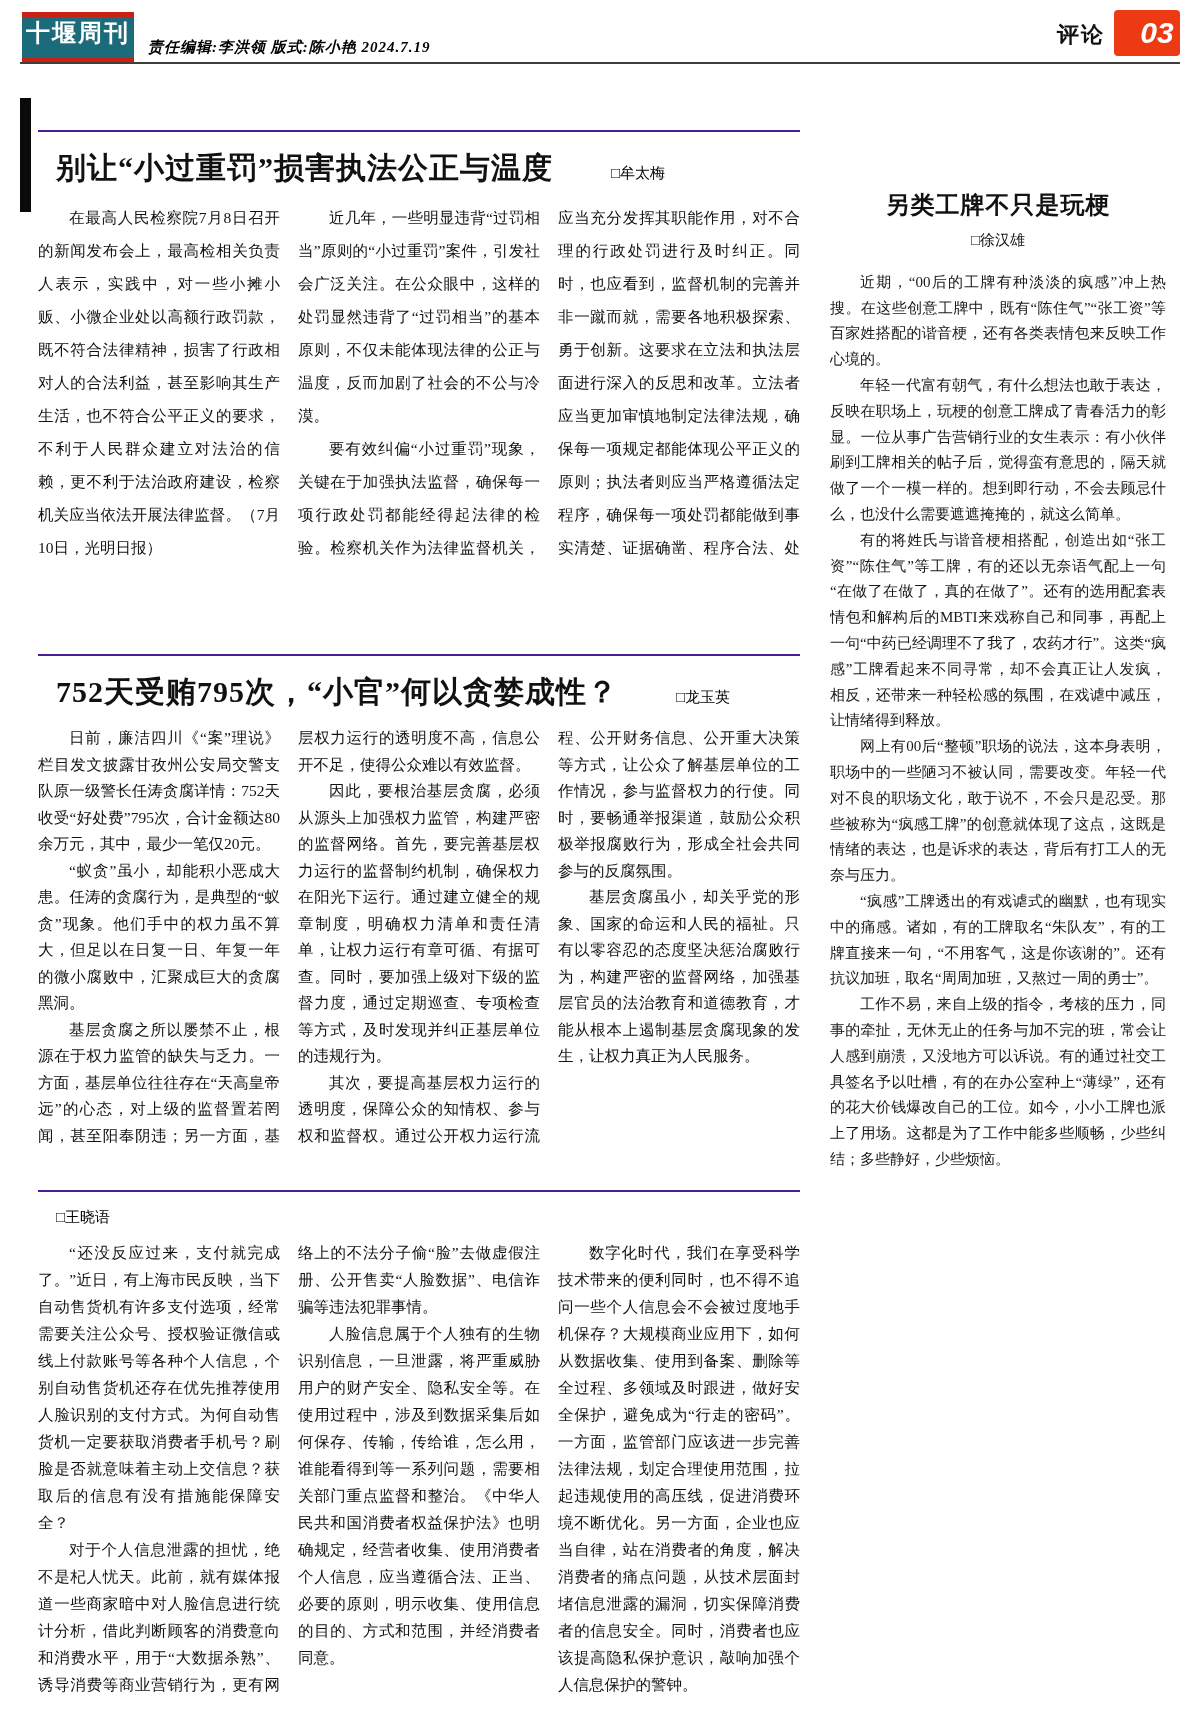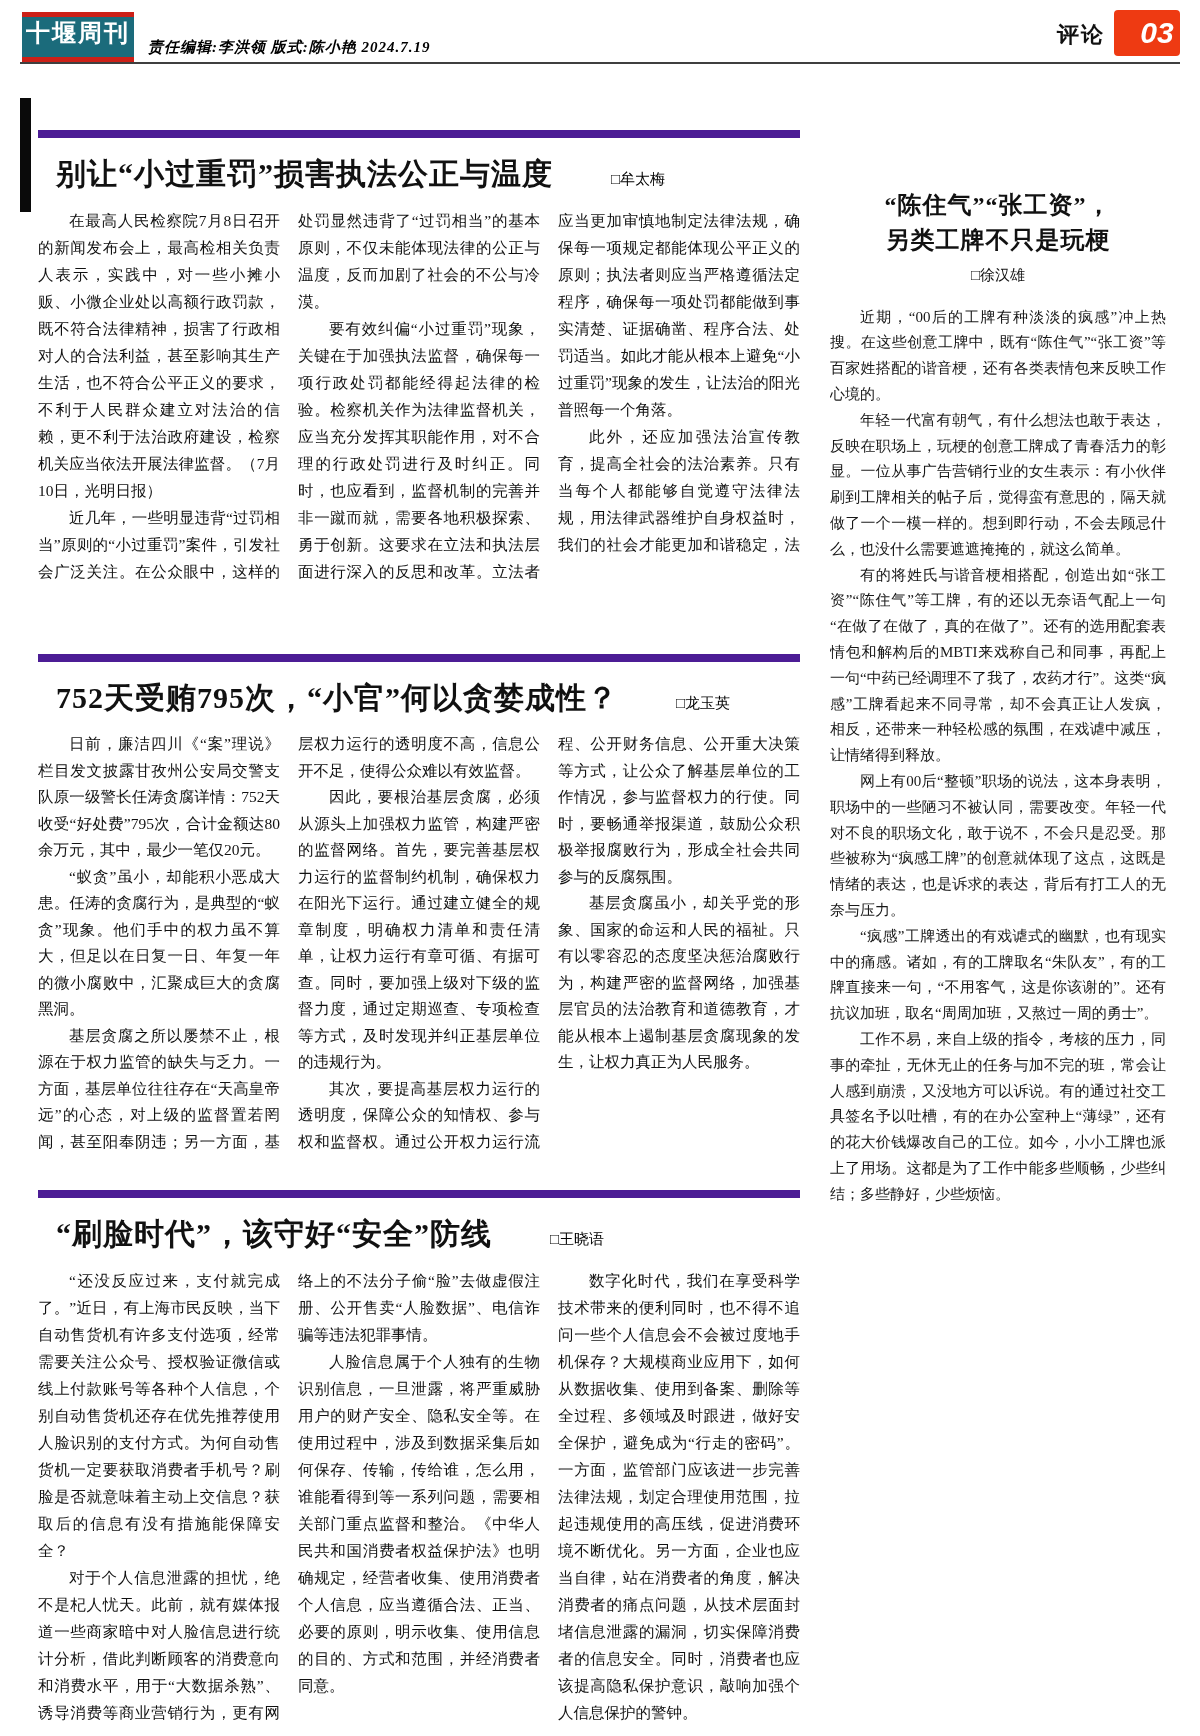--- a/index.html
+++ b/index.html
@@ -35,36 +35,36 @@
   }
   .header-rule{
     position:absolute;left:20px;top:62px;width:1160px;height:0;
     border-top:2px solid #3f3f3f;
   }
   .left-bar{
     position:absolute;left:20px;top:98px;width:11px;height:114px;background:#0a0a0a;
   }
   
   .article{
-    position:absolute;left:38px;width:762px;border-top:8px solid #4c1d95;
+    position:absolute;left:38px;width:762px;border-top:2px solid #4c1d95;
   }
   #article-1{top:130px;}
   #article-2{top:654px;}
   #article-3{top:1190px;}
   .title-row{
     display:flex;align-items:baseline;gap:58px;
     padding:16px 0 12px 18px;
   }
   .article-title{
     font-size:30px;font-weight:bold;letter-spacing:1px;white-space:nowrap;
   }
   .article-author{font-size:15px;color:#000;white-space:nowrap;}
   .article-body{
     column-gap:18px;column-count:3;column-fill:auto;overflow:hidden;
-    font-size:15.5px;line-height:27px;text-align:justify;
+    font-size:15.5px;line-height:33px;text-align:justify;
   }
   #article-1 .article-body{height:392px;}
   #article-2 .article-body{height:430px;line-height:26.5px;}
   #article-3 .article-body{height:478px;line-height:27px;}
   .article-body p,.side-body p{margin:0;text-indent:2em;}
   
   .side-article{
     position:absolute;left:830px;top:188px;width:336px;height:1548px;overflow:hidden;
   }
   .side-title{
@@ -110,34 +110,32 @@
       <p>“蚁贪”虽小，却能积小恶成大患。任涛的贪腐行为，是典型的“蚁贪”现象。他们手中的权力虽不算大，但足以在日复一日、年复一年的微小腐败中，汇聚成巨大的贪腐黑洞。</p>
       <p>基层贪腐之所以屡禁不止，根源在于权力监管的缺失与乏力。一方面，基层单位往往存在“天高皇帝远”的心态，对上级的监督置若罔闻，甚至阳奉阴违；另一方面，基层权力运行的透明度不高，信息公开不足，使得公众难以有效监督。</p>
       <p>因此，要根治基层贪腐，必须从源头上加强权力监管，构建严密的监督网络。首先，要完善基层权力运行的监督制约机制，确保权力在阳光下运行。通过建立健全的规章制度，明确权力清单和责任清单，让权力运行有章可循、有据可查。同时，要加强上级对下级的监督力度，通过定期巡查、专项检查等方式，及时发现并纠正基层单位的违规行为。</p>
       <p>其次，要提高基层权力运行的透明度，保障公众的知情权、参与权和监督权。通过公开权力运行流程、公开财务信息、公开重大决策等方式，让公众了解基层单位的工作情况，参与监督权力的行使。同时，要畅通举报渠道，鼓励公众积极举报腐败行为，形成全社会共同参与的反腐氛围。</p>
       <p>基层贪腐虽小，却关乎党的形象、国家的命运和人民的福祉。只有以零容忍的态度坚决惩治腐败行为，构建严密的监督网络，加强基层官员的法治教育和道德教育，才能从根本上遏制基层贪腐现象的发生，让权力真正为人民服务。</p>
     </div>
 </section>
 
 <section class="article" id="article-3">
   <div class="title-row">
-    <span class="article-title">“刷脸时代”，该守好“安全”防线</span>
     <span class="article-author">□王晓语</span>
   </div>
   <div class="article-body">
       <p>“还没反应过来，支付就完成了。”近日，有上海市民反映，当下自动售货机有许多支付选项，经常需要关注公众号、授权验证微信或线上付款账号等各种个人信息，个别自动售货机还存在优先推荐使用人脸识别的支付方式。为何自动售货机一定要获取消费者手机号？刷脸是否就意味着主动上交信息？获取后的信息有没有措施能保障安全？</p>
       <p>对于个人信息泄露的担忧，绝不是杞人忧天。此前，就有媒体报道一些商家暗中对人脸信息进行统计分析，借此判断顾客的消费意向和消费水平，用于“大数据杀熟”、诱导消费等商业营销行为，更有网络上的不法分子偷“脸”去做虚假注册、公开售卖“人脸数据”、电信诈骗等违法犯罪事情。</p>
       <p>人脸信息属于个人独有的生物识别信息，一旦泄露，将严重威胁用户的财产安全、隐私安全等。在使用过程中，涉及到数据采集后如何保存、传输，传给谁，怎么用，谁能看得到等一系列问题，需要相关部门重点监督和整治。《中华人民共和国消费者权益保护法》也明确规定，经营者收集、使用消费者个人信息，应当遵循合法、正当、必要的原则，明示收集、使用信息的目的、方式和范围，并经消费者同意。</p>
       <p>数字化时代，我们在享受科学技术带来的便利同时，也不得不追问一些个人信息会不会被过度地手机保存？大规模商业应用下，如何从数据收集、使用到备案、删除等全过程、多领域及时跟进，做好安全保护，避免成为“行走的密码”。一方面，监管部门应该进一步完善法律法规，划定合理使用范围，拉起违规使用的高压线，促进消费环境不断优化。另一方面，企业也应当自律，站在消费者的角度，解决消费者的痛点问题，从技术层面封堵信息泄露的漏洞，切实保障消费者的信息安全。同时，消费者也应该提高隐私保护意识，敲响加强个人信息保护的警钟。</p>
     </div>
 </section>
 
 <aside class="side-article">
   <div class="side-title">
-    <div>“陈住气”“张工资”，</div>
     <div>另类工牌不只是玩梗</div>
   </div>
   <div class="side-author">□徐汉雄</div>
   <div class="side-body">
       <p>近期，“00后的工牌有种淡淡的疯感”冲上热搜。在这些创意工牌中，既有“陈住气”“张工资”等百家姓搭配的谐音梗，还有各类表情包来反映工作心境的。</p>
       <p>年轻一代富有朝气，有什么想法也敢于表达，反映在职场上，玩梗的创意工牌成了青春活力的彰显。一位从事广告营销行业的女生表示：有小伙伴刷到工牌相关的帖子后，觉得蛮有意思的，隔天就做了一个一模一样的。想到即行动，不会去顾忌什么，也没什么需要遮遮掩掩的，就这么简单。</p>
       <p>有的将姓氏与谐音梗相搭配，创造出如“张工资”“陈住气”等工牌，有的还以无奈语气配上一句“在做了在做了，真的在做了”。还有的选用配套表情包和解构后的MBTI来戏称自己和同事，再配上一句“中药已经调理不了我了，农药才行”。这类“疯感”工牌看起来不同寻常，却不会真正让人发疯，相反，还带来一种轻松感的氛围，在戏谑中减压，让情绪得到释放。</p>
       <p>网上有00后“整顿”职场的说法，这本身表明，职场中的一些陋习不被认同，需要改变。年轻一代对不良的职场文化，敢于说不，不会只是忍受。那些被称为“疯感工牌”的创意就体现了这点，这既是情绪的表达，也是诉求的表达，背后有打工人的无奈与压力。</p>
       <p>“疯感”工牌透出的有戏谑式的幽默，也有现实中的痛感。诸如，有的工牌取名“朱队友”，有的工牌直接来一句，“不用客气，这是你该谢的”。还有抗议加班，取名“周周加班，又熬过一周的勇士”。</p>
       <p>工作不易，来自上级的指令，考核的压力，同事的牵扯，无休无止的任务与加不完的班，常会让人感到崩溃，又没地方可以诉说。有的通过社交工具签名予以吐槽，有的在办公室种上“薄绿”，还有的花大价钱爆改自己的工位。如今，小小工牌也派上了用场。这都是为了工作中能多些顺畅，少些纠结；多些静好，少些烦恼。</p>

